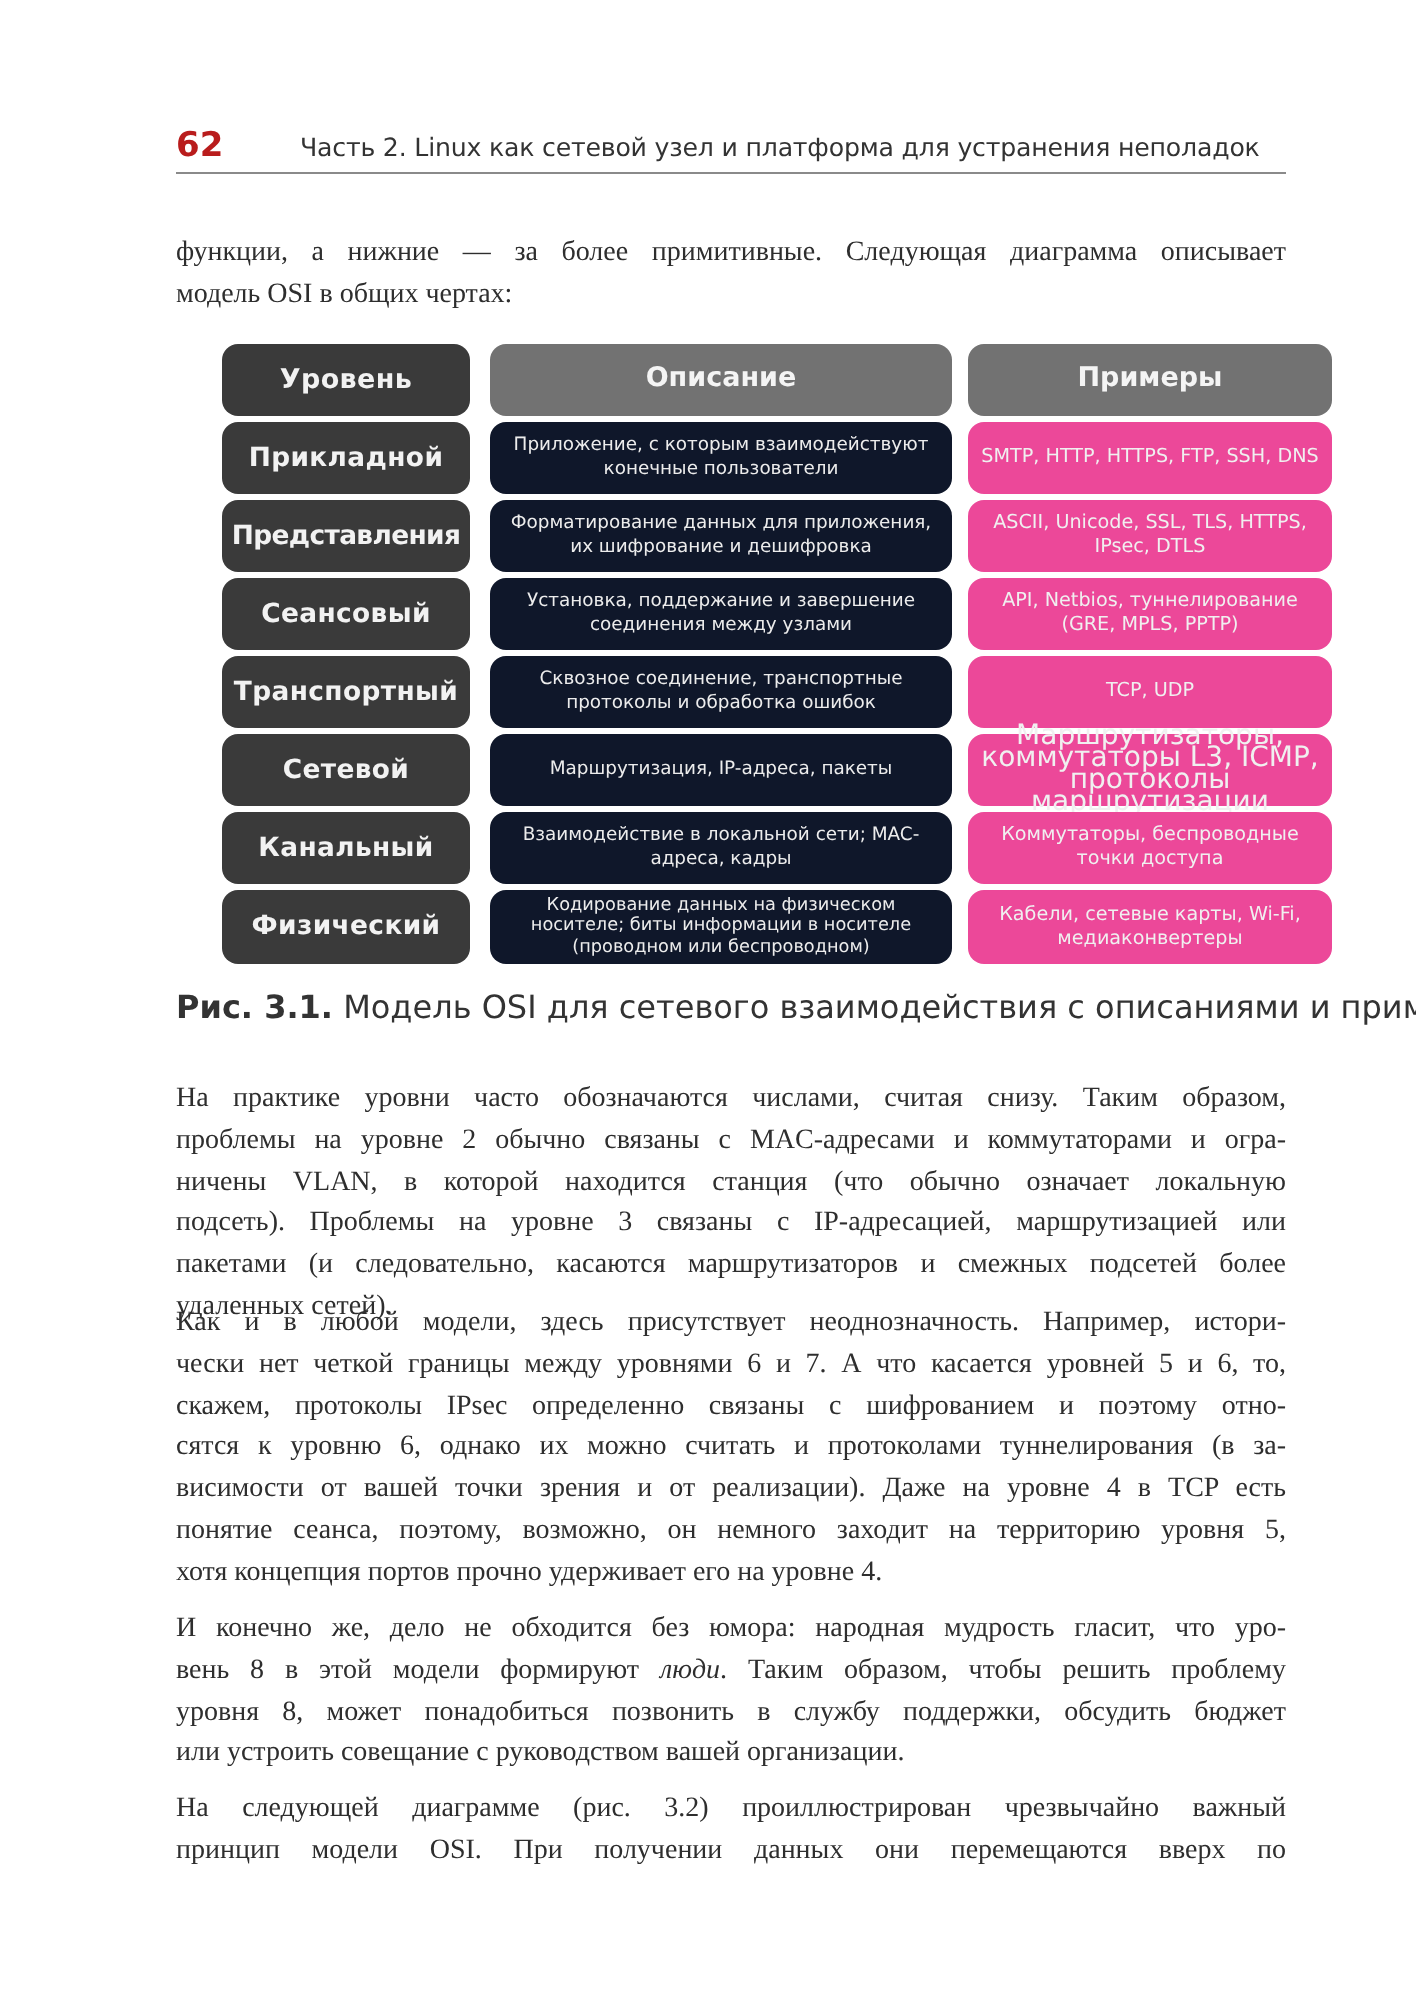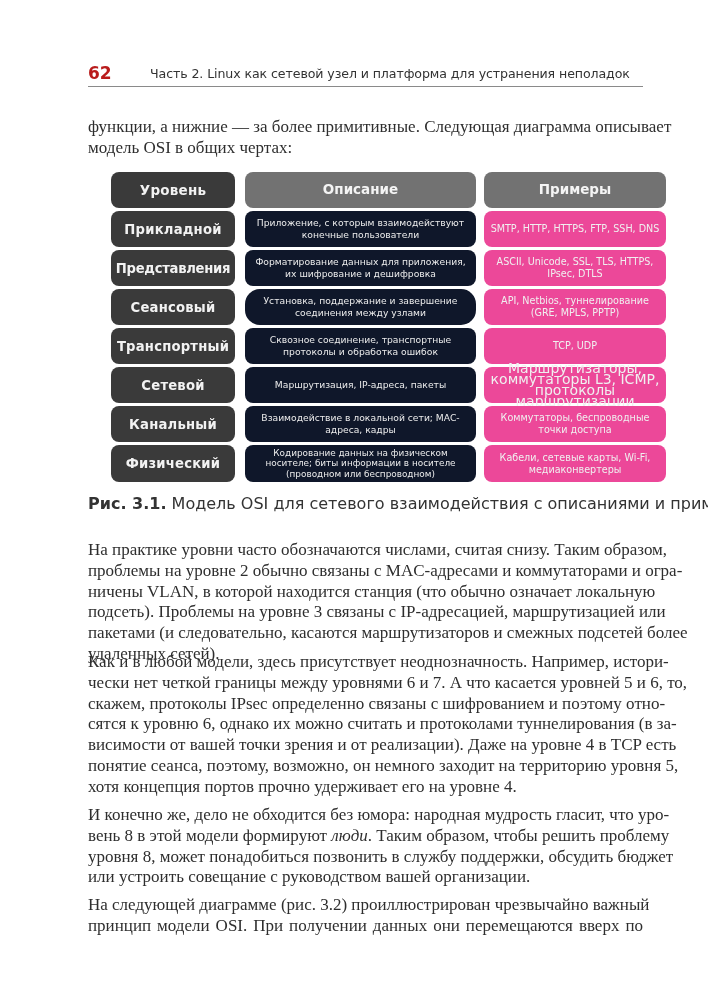--- a/index.html
+++ b/index.html
@@ -13,21 +13,21 @@
       font-family: "DejaVu Sans", sans-serif;
     }
     .page-number {
       position: absolute; left: 0; top: 3px; font-size: 17px; font-weight: bold; color: #b91c1c;
     }
     .chapter-title {
       position: absolute; left: 62px; top: 6px; font-size: 12.6px; color: #333; white-space: nowrap; letter-spacing: -0.1px;
     }
     .para {
       position: absolute; left: 88px; width: 555px;
-      font-family: "Liberation Serif", serif; font-size: 17px; line-height: 20.8px;
+      font-family: "Liberation Serif", serif; font-size: 14px; line-height: 20.8px;
       color: #2e2e2e; text-align: justify; margin: 0;
       hyphens: manual;
     }
     .para .line { display: block; text-align: justify; text-align-last: justify; white-space: nowrap; }
     .para .line.last { text-align-last: left; }
     .para em { font-style: italic; }
 
     .diagram { position: absolute; left: 88px; top: 172px; width: 555px; height: 312px; }
     .cell {
       position: absolute; border-radius: 8px; display: flex; align-items: center; justify-content: center;
@@ -71,21 +71,21 @@
 
   <div class="cell level" style="top:39px;height:36px;">Прикладной</div>
   <div class="cell desc" style="top:39px;height:36px;">Приложение, с которым взаимодействуют конечные пользователи</div>
   <div class="cell ex" style="top:39px;height:36px;">SMTP, HTTP, HTTPS, FTP, SSH, DNS</div>
 
   <div class="cell level" style="top:78px;height:36px;letter-spacing:-0.3px;">Представления</div>
   <div class="cell desc" style="top:78px;height:36px;">Форматирование данных для приложения, их шифрование и дешифровка</div>
   <div class="cell ex" style="top:78px;height:36px;">ASCII, Unicode, SSL, TLS, HTTPS, IPsec, DTLS</div>
 
   <div class="cell level" style="top:117px;height:36px;">Сеансовый</div>
-  <div class="cell desc" style="top:117px;height:36px;border-radius:15px;">Установка, поддержание и завершение соединения между узлами</div>
+  <div class="cell desc" style="top:117px;height:36px;">Установка, поддержание и завершение соединения между узлами</div>
   <div class="cell ex" style="top:117px;height:36px;">API, Netbios, туннелирование (GRE, MPLS, PPTP)</div>
 
   <div class="cell level" style="top:156px;height:36px;">Транспортный</div>
   <div class="cell desc" style="top:156px;height:36px;">Сквозное соединение, транспортные протоколы и обработка ошибок</div>
   <div class="cell ex" style="top:156px;height:36px;">TCP, UDP</div>
 
   <div class="cell level" style="top:195px;height:36px;">Сетевой</div>
   <div class="cell desc" style="top:195px;height:36px;">Маршрутизация, IP-адреса, пакеты</div>
   <div class="cell ex" style="top:195px;height:36px;font-size:14px;line-height:10.8px;">Маршрутизаторы, коммутаторы L3, ICMP, протоколы маршрутизации</div>
 

